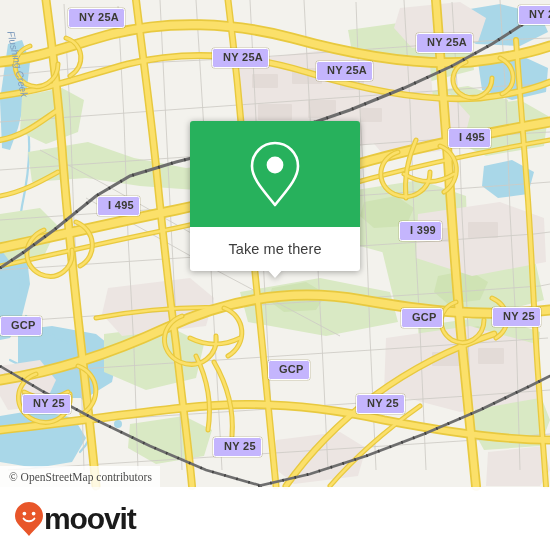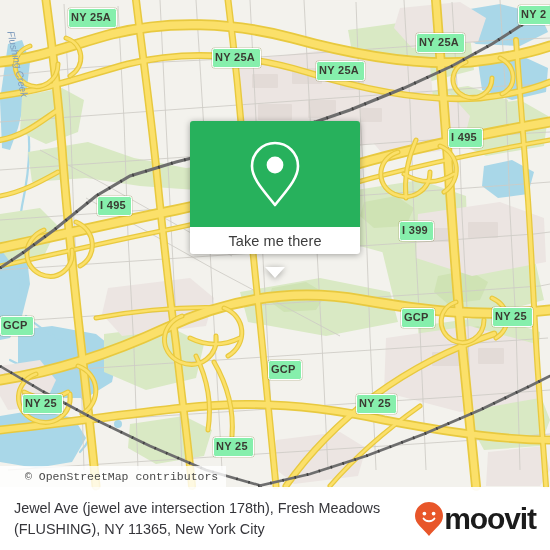--- a/index.html
+++ b/index.html
@@ -26,30 +26,30 @@
     width: 550px;
     height: 487px;
     overflow: hidden;
     background: #f3f2ed;
   }
   #map-svg { display: block; width: 550px; height: 487px; }
 
   
   .shield {
     position: absolute;
-    background: #86efac;
+    background: #c4b5fd;
     border: 1.4px solid #ffffff;
     border-radius: 2.5px;
     color: #3a3a32;
     font-family: "Liberation Sans", sans-serif;
     font-weight: bold;
     font-size: 11px;
     line-height: 1;
     letter-spacing: 0.3px;
-    padding: 3px 5px 4px 2px;
+    padding: 3px 5px 4px 10px;
     white-space: nowrap;
     box-shadow: 0 0 0 0.5px rgba(120,110,40,.35);
     z-index: 20;
   }
 
   
   .water-label {
     position: absolute;
     color: #7d9bbd;
     font-family: "Liberation Sans", sans-serif;
@@ -70,21 +70,21 @@
   }
   #popup-top {
     height: 106px;
     background: #27b15c;
     border-radius: 3px 3px 0 0;
     display: flex;
     align-items: center;
     justify-content: center;
   }
   #popup-bottom {
-    height: 27px;
+    height: 44px;
     background: #ffffff;
     border-radius: 0 0 3px 3px;
     display: flex;
     align-items: center;
     justify-content: center;
   }
   #popup-label {
     color: #3c3c3c;
     font-size: 14.5px;
     font-family: "Liberation Sans", sans-serif;
@@ -100,27 +100,27 @@
     border-right: 10px solid transparent;
     border-top: 11px solid #ffffff;
   }
 
   
   #osm-attrib {
     position: absolute;
     left: 0;
     top: 466px;
     height: 21px;
-    padding: 0 8px 0 25px;
+    padding: 0 8px 0 9px;
     display: flex;
     align-items: center;
     background: rgba(255,255,255,.80);
     color: #4a4a4a;
     font-size: 11.5px;
-    font-family: Liberation Mono, monospace;
+    font-family: Liberation Serif, serif;
     white-space: nowrap;
     z-index: 30;
   }
 
   
   #footer {
     position: absolute;
     left: 0; top: 487px;
     width: 550px;
     height: 63px;
@@ -416,21 +416,20 @@
     <div id="osm-attrib">
       <span>© OpenStreetMap contributors</span>
     </div>
   </div>
 
   <div id="footer">
     <svg id="footer-watermark" viewBox="0 0 550 550">
       <use href="#mapbody"></use>
     </svg>
     <div id="footer-inner">
-      <div id="footer-caption">Jewel Ave (jewel ave intersection 178th), Fresh Meadows (FLUSHING), NY 11365, New York City</div>
       <div id="brand">
         <svg width="30" height="36" viewBox="0 0 30 36">
           <path d="M15 1 C7.3 1 1 7.3 1 15 C1 23 9 27 15 35 C21 27 29 23 29 15 C29 7.3 22.7 1 15 1 Z" fill="#e8562a"></path>
           <circle cx="10.4" cy="12.6" r="1.85" fill="#ffffff"></circle>
           <circle cx="19.6" cy="12.6" r="1.85" fill="#ffffff"></circle>
           <path d="M9.6 17.6 C11.6 21.1 18.4 21.1 20.4 17.6" fill="none" stroke="#ffffff" stroke-width="1.9" stroke-linecap="round"></path>
         </svg>
         <span id="brand-wordmark">moovit</span>
       </div>
     </div>

